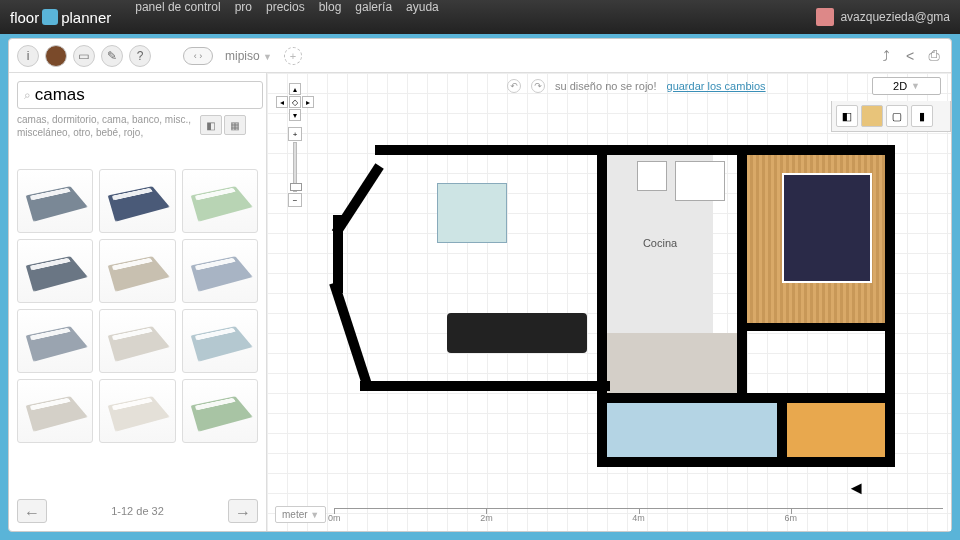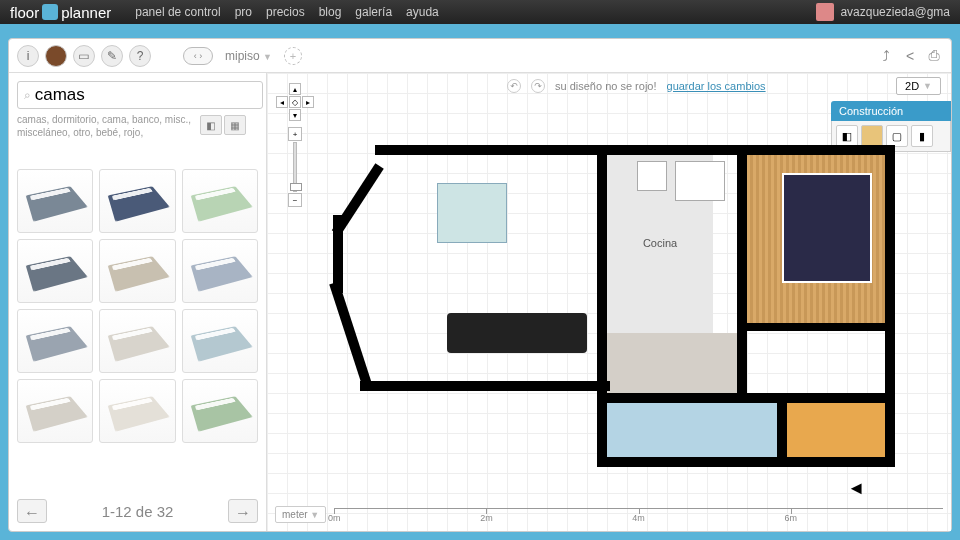--- a/index.html
+++ b/index.html
@@ -1,17 +1,17 @@
 <!DOCTYPE html>
 <html><head>
 <meta charset="utf-8">
 <style>
 *{box-sizing:border-box;margin:0;padding:0;font-family:Arial,sans-serif}
 body{width:960px;height:540px;overflow:hidden;background:#5ab4d8}
-.topbar{height:14px;background:linear-gradient(#3a3a3a,#222);display:flex;align-items:center;color:#ccc;font-size:12px;padding:12px 10px}
+.topbar{height:34px;background:linear-gradient(#3a3a3a,#222);display:flex;color:#ccc;font-size:12px;padding:0 10px}
 .logo{color:#fff;font-size:15px;display:flex;align-items:center;gap:3px}
 .logo-icon{width:16px;height:16px;background:#5ab4d8;border-radius:3px;display:inline-block}
 .nav{display:flex;gap:14px;margin-left:24px}
 .nav span{cursor:pointer}
 .user{margin-left:auto;display:flex;align-items:center;gap:6px}
 .avatar{width:18px;height:18px;background:#d88;border-radius:2px}
 .workspace{position:absolute;top:30px;left:0;right:0;bottom:0;padding:8px}
 .panel{background:#fff;border-radius:4px;height:100%;display:flex;flex-direction:column;border:1px solid #ccc}
 .toolbar{height:34px;border-bottom:1px solid #ddd;display:flex;align-items:center;padding:0 8px;gap:6px}
 .tbtn{width:22px;height:22px;border-radius:11px;background:#eee;border:1px solid #ccc;display:flex;align-items:center;justify-content:center;font-size:12px;color:#666;cursor:pointer}
@@ -32,27 +32,27 @@
 .viewbtns{position:absolute;right:12px;top:2px;display:flex;gap:2px}
 .viewbtn{width:22px;height:20px;border:1px solid #ccc;background:#f0f0f0;border-radius:2px;cursor:pointer;display:flex;align-items:center;justify-content:center;font-size:10px;color:#777}
 .tagwrap{position:relative;padding-right:50px}
 .grid{display:grid;grid-template-columns:repeat(3,1fr);gap:6px;margin-top:6px}
 .item{border:1px solid #ddd;border-radius:3px;height:64px;background:linear-gradient(#fff,#f7f7f7);cursor:pointer;display:flex;align-items:center;justify-content:center;overflow:hidden}
 .bed{width:52px;height:38px;position:relative;transform:perspective(120px) rotateX(50deg) rotateZ(-20deg)}
 .bed .mat{position:absolute;inset:0;border-radius:2px}
 .bed .pil{position:absolute;top:2px;left:4px;right:4px;height:8px;background:#fff;border-radius:2px;opacity:.9}
 .pager{display:flex;align-items:center;justify-content:space-between;margin-top:auto;padding-top:8px}
 .pgbtn{width:30px;height:24px;border:1px solid #ccc;background:#f3f3f3;border-radius:3px;cursor:pointer;display:flex;align-items:center;justify-content:center;color:#888}
-.pginfo{font-size:15px;color:#888}
+.pginfo{font-size:11px;color:#888}
 .canvas{flex:1;position:relative;background:#fff}
 .gridbg{position:absolute;inset:0;background-image:linear-gradient(#eee 1px,transparent 1px),linear-gradient(90deg,#eee 1px,transparent 1px);background-size:20px 20px}
 .msgbar{position:absolute;top:6px;left:240px;font-size:11px;color:#888;display:flex;gap:10px;align-items:center}
 .msgbar a{color:#3a8fb7;text-decoration:underline;cursor:pointer}
 .undo{width:14px;height:14px;border:1px solid #ccc;border-radius:50%;font-size:9px;display:flex;align-items:center;justify-content:center;color:#999}
-.view2d{position:absolute;top:4px;right:10px;border:1px solid #bbb;background:#fff;padding:2px 8px;font-size:11px;border-radius:2px;cursor:pointer;display:flex;gap:4px;align-items:center}
+.view2d{position:absolute;top:4px;right:10px;border:1px solid #bbb;background:#fff;padding:2px 20px;font-size:11px;border-radius:2px;cursor:pointer;display:flex;gap:4px;align-items:center}
 .toolpal{position:absolute;top:28px;right:0;width:120px}
 .palhdr{background:#3a9bc9;color:#fff;font-size:11px;padding:4px 8px;border-radius:3px 0 0 0}
 .palbod{background:#f5f5f5;border:1px solid #ccc;border-top:none;padding:4px;display:flex;gap:3px}
 .palbtn{width:22px;height:22px;background:#fff;border:1px solid #ccc;border-radius:2px;cursor:pointer;display:flex;align-items:center;justify-content:center;font-size:11px}
 .navpad{position:absolute;top:10px;left:8px;width:40px}
 .navpad .row{display:flex;justify-content:center;gap:1px;margin-bottom:1px}
 .nbtn{width:12px;height:12px;border:1px solid #bbb;background:#fff;font-size:8px;display:flex;align-items:center;justify-content:center;cursor:pointer}
 .zoom{margin-top:6px;display:flex;flex-direction:column;align-items:center;gap:1px}
 .zoom .nbtn{width:14px;height:14px}
 .ztrack{width:4px;height:50px;background:#ddd;border:1px solid #bbb;position:relative}
@@ -244,21 +244,20 @@
         <span>su diseño no se rojo!</span>
         <a>guardar los cambios</a>
       </div>
 
       <div class="view2d">
             <span>2D</span>
             <span class="chev">▼</span>
           </div>
 
       <div class="toolpal">
-        <div class="palhdr">Construcción</div>
         <div class="palbod">
           <div class="palbtn">◧</div>
           <div class="palbtn" style="background:#e8c47a"></div>
           <div class="palbtn">▢</div>
           <div class="palbtn">▮</div>
         </div>
       </div>
 
       <div class="floorplan">
 

